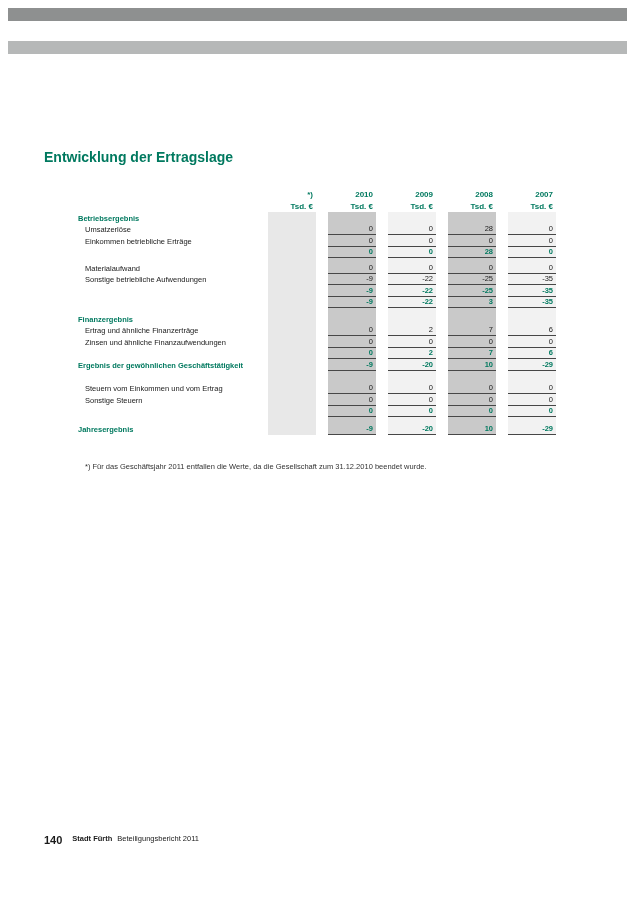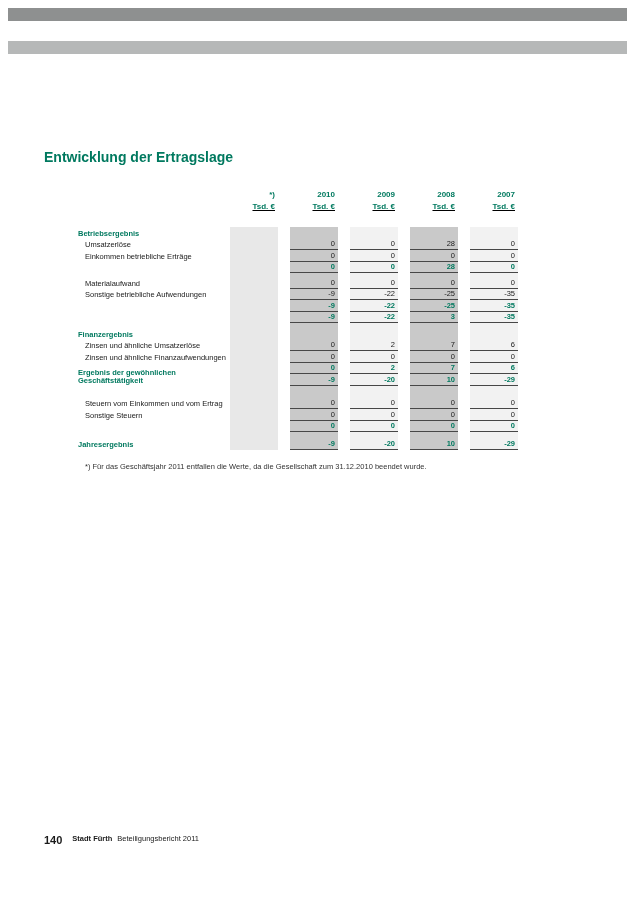--- a/index.html
+++ b/index.html
@@ -21,24 +21,24 @@
 
   .topbar{position:absolute;left:8px;right:8px;height:13px;}
   .topbar-1{top:8px;background:var(--bar1);}
   .topbar-2{top:41px;background:var(--bar2);}
 
   .title{position:absolute;left:44px;top:149px;font-size:14px;font-weight:bold;color:var(--accent);}
 
   .table-wrap{position:absolute;left:78px;top:188px;width:478px;}
   .trow{display:flex;height:11.5px;}
   .year-row{height:12px;}
-  .unit-row{height:12px;margin-bottom:15px;text-decoration:underline;}
+  .unit-row{height:12px;margin-bottom:0;}
 
   .cell{box-sizing:border-box;}
-  .lbl{width:152px;font-size:7.5px;color:var(--ink);display:flex;align-items:flex-end;padding-bottom:1.5px;line-height:1;}
+  .lbl{width:190px;font-size:7.5px;color:var(--ink);display:flex;align-items:flex-end;padding-bottom:1.5px;line-height:1;}
   .lbl.indent{padding-left:7px;}
   .section-row .lbl,.total-row .lbl{color:var(--accent);font-weight:bold;}
 
   .hcell{width:48px;margin-left:12px;font-size:8px;font-weight:bold;color:var(--accent);
          display:flex;justify-content:flex-end;align-items:flex-end;padding:0 3px 1px 0;line-height:1;}
   .band{width:48px;margin-left:12px;font-size:7.5px;color:var(--ink);
         display:flex;justify-content:flex-end;align-items:flex-end;padding:0 3px 1.5px 0;line-height:1;}
   .cell.c0{margin-left:0;}
   .band.c0{background:var(--band0);}
   .band.c1{background:var(--band1);}
@@ -164,21 +164,21 @@
       </div>
       <div class="trow section-row">
         <div class="cell lbl">Finanzergebnis</div>
         <div class="cell band c0"></div>
         <div class="cell band c1"></div>
         <div class="cell band c2"></div>
         <div class="cell band c3"></div>
         <div class="cell band c4"></div>
       </div>
       <div class="trow data-row">
-        <div class="cell lbl indent">Zinsen und ähnliche Umsatzerlöse</div>
+        <div class="cell lbl indent">Ertrag und ähnliche Finanzerträge</div>
         <div class="cell band c0"></div>
         <div class="cell band c1 ruled">0</div>
         <div class="cell band c2 ruled">2</div>
         <div class="cell band c3 ruled">7</div>
         <div class="cell band c4 ruled">6</div>
       </div>
       <div class="trow data-row">
         <div class="cell lbl indent">Zinsen und ähnliche Finanzaufwendungen</div>
         <div class="cell band c0"></div>
         <div class="cell band c1 ruled">0</div>

